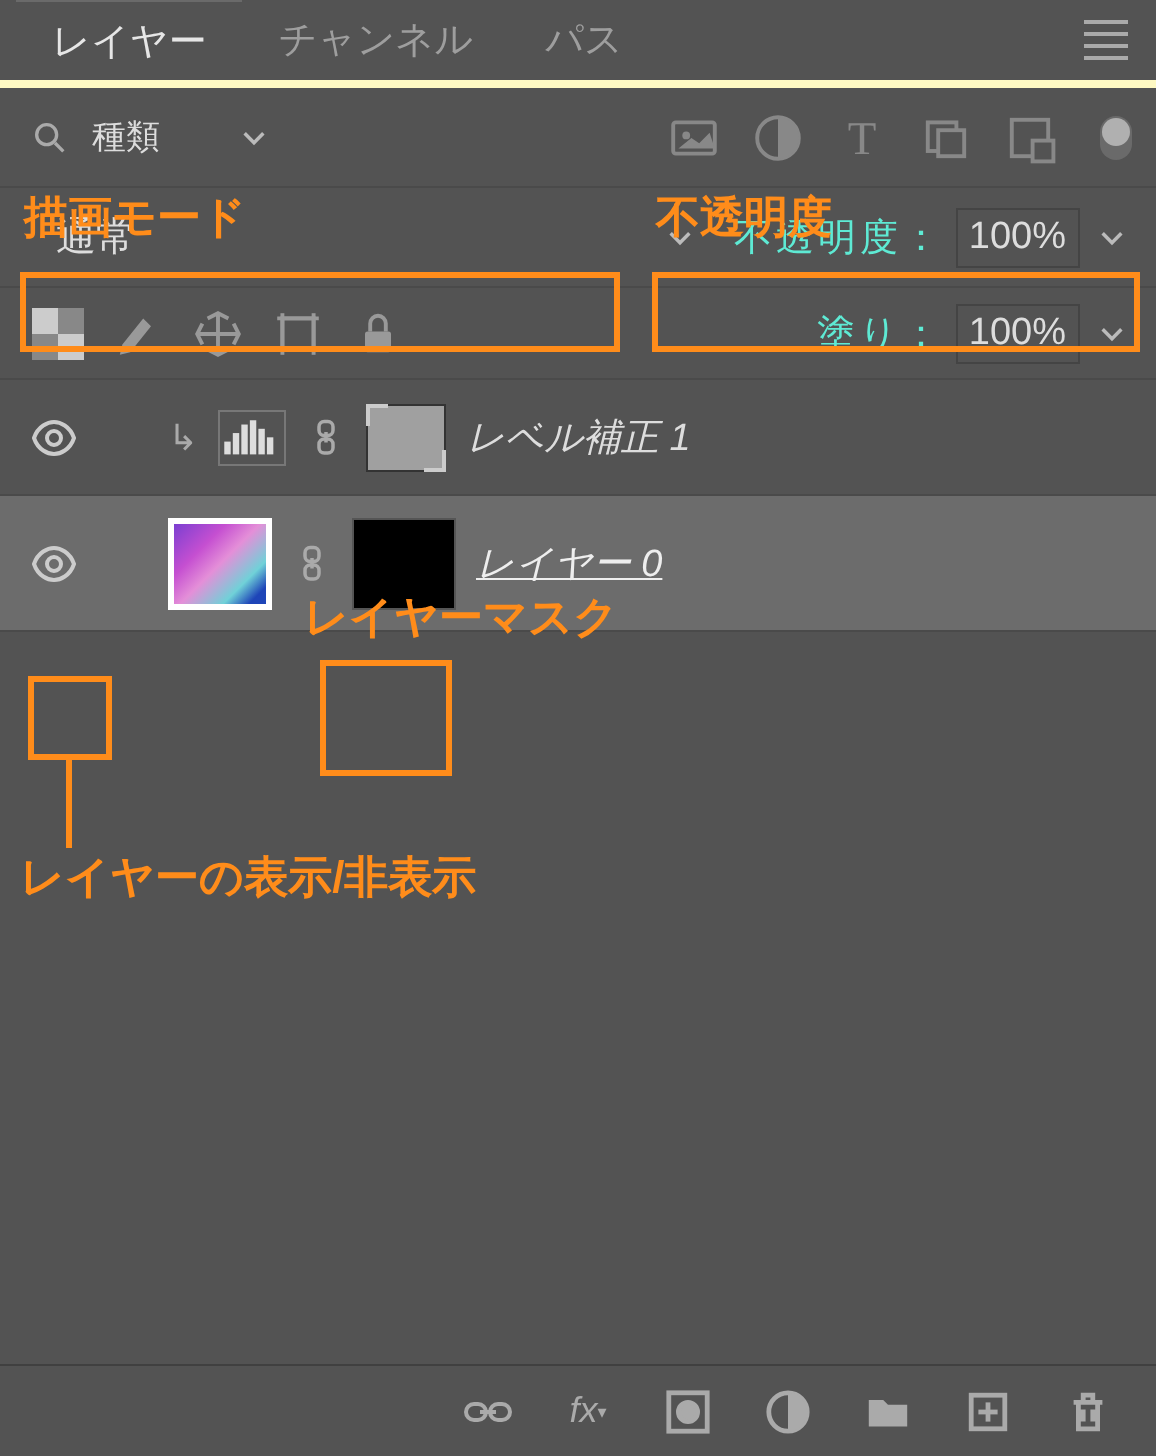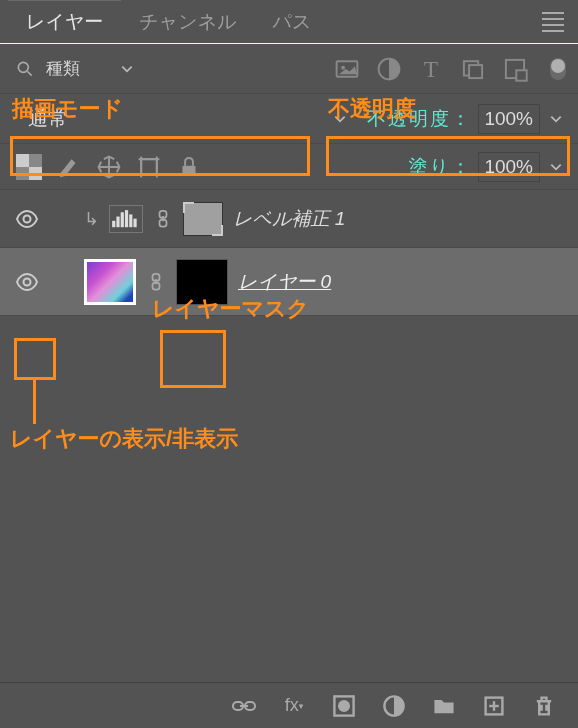--- a/index.html
+++ b/index.html
@@ -19,21 +19,21 @@
     display: flex;
     flex-direction: column;
   }
   
   .tabs {
     display: flex;
     align-items: center;
     height: 44px;
     padding-left: 8px;
     padding-right: 12px;
-    border-bottom: 1px solid #fef9c3;
+    border-bottom: 4px solid #fef9c3;
     justify-content: space-between;
   }
   .tab {
     padding: 0 18px;
     height: 100%;
     display: flex;
     align-items: center;
     font-size: 19px;
     color: #9e9e9e;
     cursor: pointer;
@@ -526,21 +526,21 @@
 
   <div class="bottom-bar">
     <div class="bicon">
         <svg viewBox="0 0 24 14" width="24" fill="none" stroke="currentColor" stroke-width="2">
           <rect x="1" y="3" width="10" height="8" rx="4"></rect>
           <rect x="13" y="3" width="10" height="8" rx="4"></rect>
           <line x1="8" y1="7" x2="16" y2="7"></line>
         </svg>
       </div>
     <div class="bicon">
-        <span style="font-size:18px;">fx</span>
+        <span style="font-style:italic;font-size:18px;">fx</span>
         <span style="font-size:9px;">▾</span>
       </div>
     <div class="bicon">
         <svg viewBox="0 0 20 20" fill="none" stroke="currentColor" stroke-width="2">
           <rect x="2" y="2" width="16" height="16"></rect>
           <circle cx="10" cy="10" r="4" fill="currentColor"></circle>
         </svg>
       </div>
     <div class="bicon">
         <svg viewBox="0 0 20 20" fill="currentColor">

